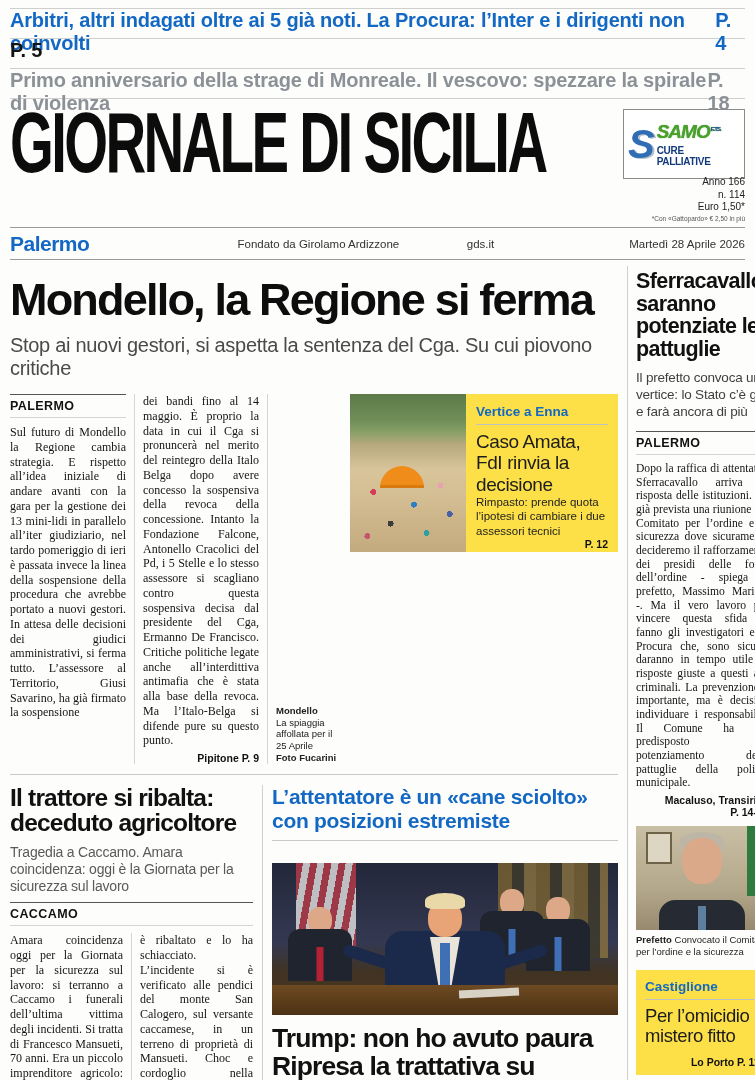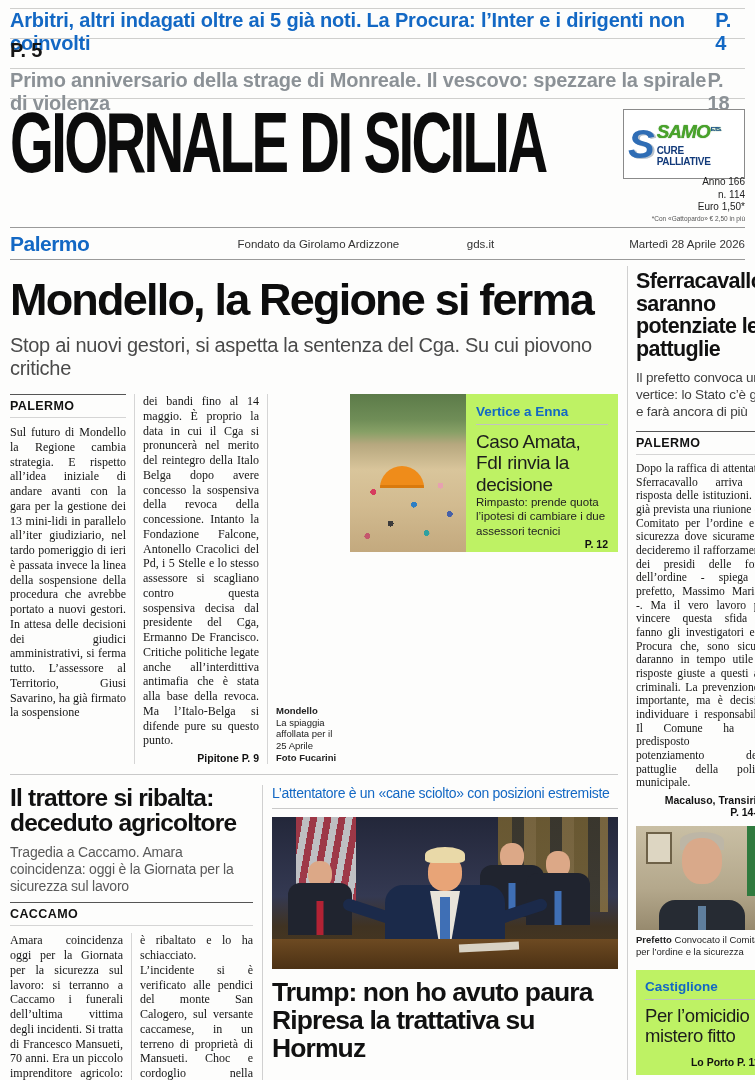--- a/index.html
+++ b/index.html
@@ -56,40 +56,40 @@
        radial-gradient(circle 3px at 20% 62%,#d63c5e 98%,transparent),
        radial-gradient(circle 3px at 55% 70%,#2d7fc4 98%,transparent),
        radial-gradient(circle 3px at 78% 58%,#e7a1b0 98%,transparent),
        radial-gradient(circle 3px at 35% 82%,#3b3b3b 98%,transparent),
        radial-gradient(circle 3px at 66% 88%,#2fa0a0 98%,transparent),
        radial-gradient(circle 3px at 15% 90%,#c4576d 98%,transparent),
        radial-gradient(circle 3px at 86% 76%,#4661a8 98%,transparent),
        linear-gradient(180deg,#5c7b49 0%,#6f8d57 16%,#87a066 24%,#b7a87f 32%,#d9c59b 48%,#d2bb90 70%,#c3a97e 100%);}
   .umbrella{position:absolute;left:30px;top:72px;width:44px;height:22px;background:#ef8c1a;
             border-radius:22px 22px 0 0;box-shadow:inset 0 -3px 0 #d97a0e;}
-  .graybox{background:#bef264;padding:10px 10px 8px;box-sizing:border-box;}
+  .graybox{background:#fde047;padding:10px 10px 8px;box-sizing:border-box;}
   .vertice{flex:1;height:158px;display:flex;flex-direction:column;}
   .gb-kicker{color:#1368c4;font-weight:800;font-size:13.5px;border-bottom:1px solid #c2c2c2;
              padding-bottom:5px;margin-bottom:6px;}
   .gb-title{font-size:19px;font-weight:400;line-height:1.12;color:#1c1c1c;letter-spacing:-.4px;}
   .gb-text{font-size:11.5px;line-height:1.25;color:#222;margin-top:auto;}
   .gb-page{font-size:10.5px;font-weight:800;text-align:right;}
   .hdivider{height:1px;background:#c9c9c9;margin:10px 0;}
   
   .second-row{display:flex;}
   .trattore{width:243px;flex:0 0 auto;}
   h3.trat-h{font-size:24.5px;font-weight:800;letter-spacing:-.8px;line-height:1.04;margin:0 0 8px;}
   .deck{font-size:14px;color:#5a5a5a;font-weight:400;line-height:1.2;margin-bottom:8px;letter-spacing:-.2px;}
   .two-col{display:flex;}
   .tcol{flex:1;}
   .tcol.first{border-right:1px solid #d5d5d5;padding-right:8px;margin-right:8px;}
   .vrule{width:1px;background:#d0d0d0;margin:0 9px;}
   .attent{flex:1;}
-  .att-head{color:#1368c4;font-weight:400;font-size:14px;letter-spacing:-.3px;
-            border-bottom:1px solid #c9c9c9;padding-bottom:7px;margin-bottom:8px;}
+  .att-head{color:#1368c4;font-weight:700;font-size:21px;letter-spacing:-.3px;
+            border-bottom:1px solid #c9c9c9;padding-bottom:7px;margin-bottom:22px;}
   .trump{width:100%;height:152px;background:linear-gradient(180deg,#23273a 0%,#343952 52%,#403322 72%,#4c3a20 100%);}
   .t-flagL{position:absolute;left:24px;top:0;width:60px;height:92px;
            background:repeating-linear-gradient(100deg,#b23a48 0 7px,#d9d9d9 7px 14px);opacity:.85;}
   .t-flagR{position:absolute;right:10px;top:0;width:110px;height:95px;
            background:repeating-linear-gradient(90deg,#7a6430 0 14px,#3f3a2a 14px 26px,#8b7340 26px 38px);opacity:.8;}
   .man{position:absolute;bottom:34px;width:64px;height:74px;}
   .man .torso{position:absolute;bottom:0;width:100%;height:52px;border-radius:12px 12px 0 0;background:#20242f;}
   .man .face{position:absolute;left:50%;transform:translateX(-50%);top:0;width:24px;height:27px;border-radius:45%;background:#dca887;}
   .man .tie{position:absolute;left:50%;transform:translateX(-50%);bottom:0;width:7px;height:34px;}
   .m1{left:16px;} .m2{left:208px;bottom:52px;} .m3{right:28px;bottom:44px;}

